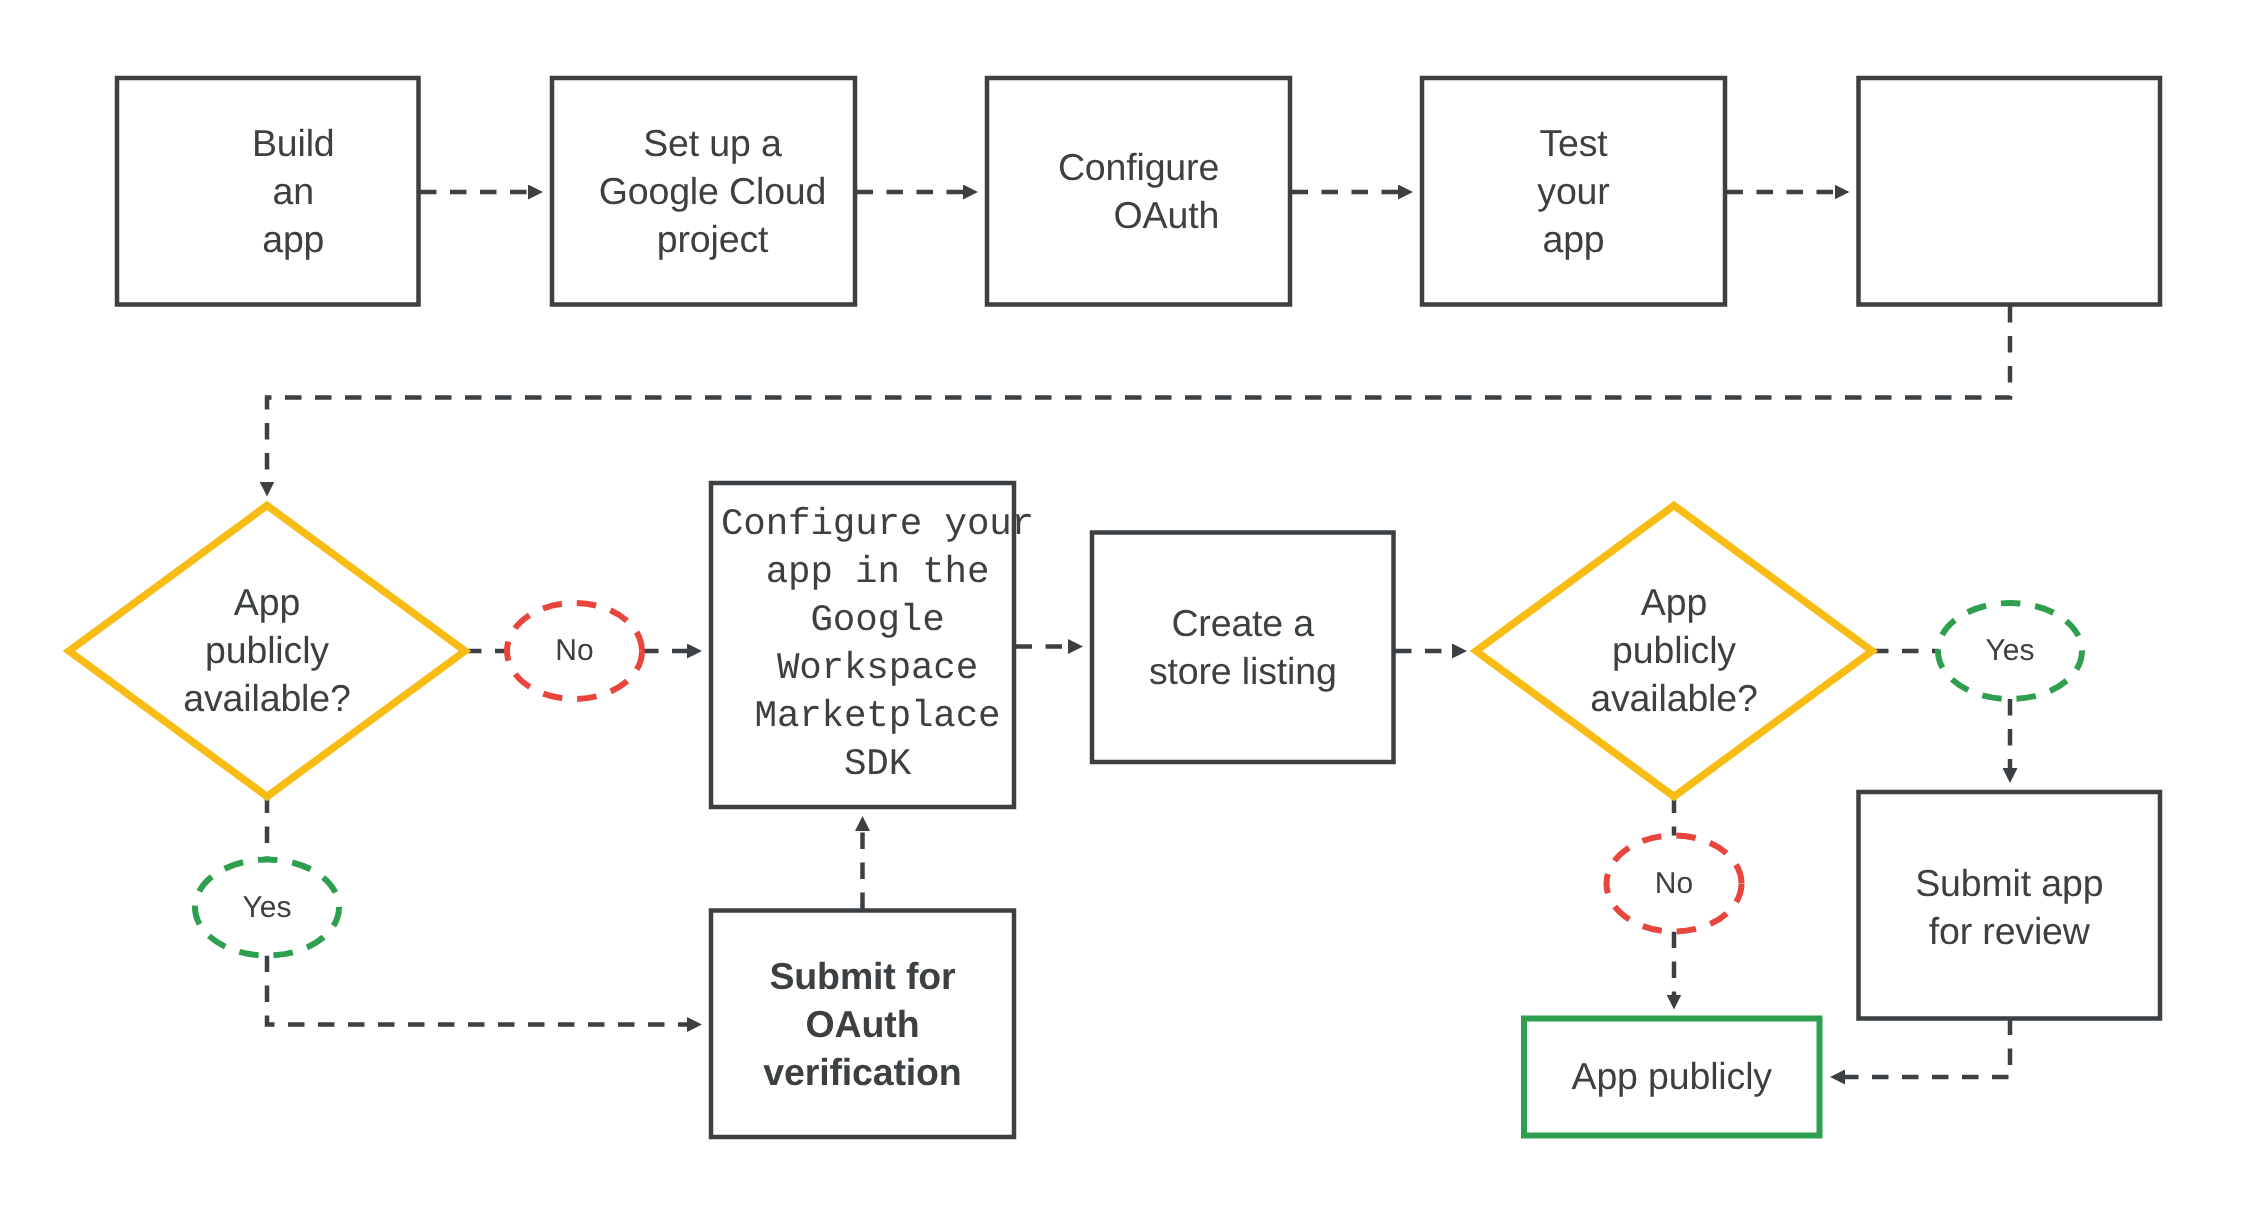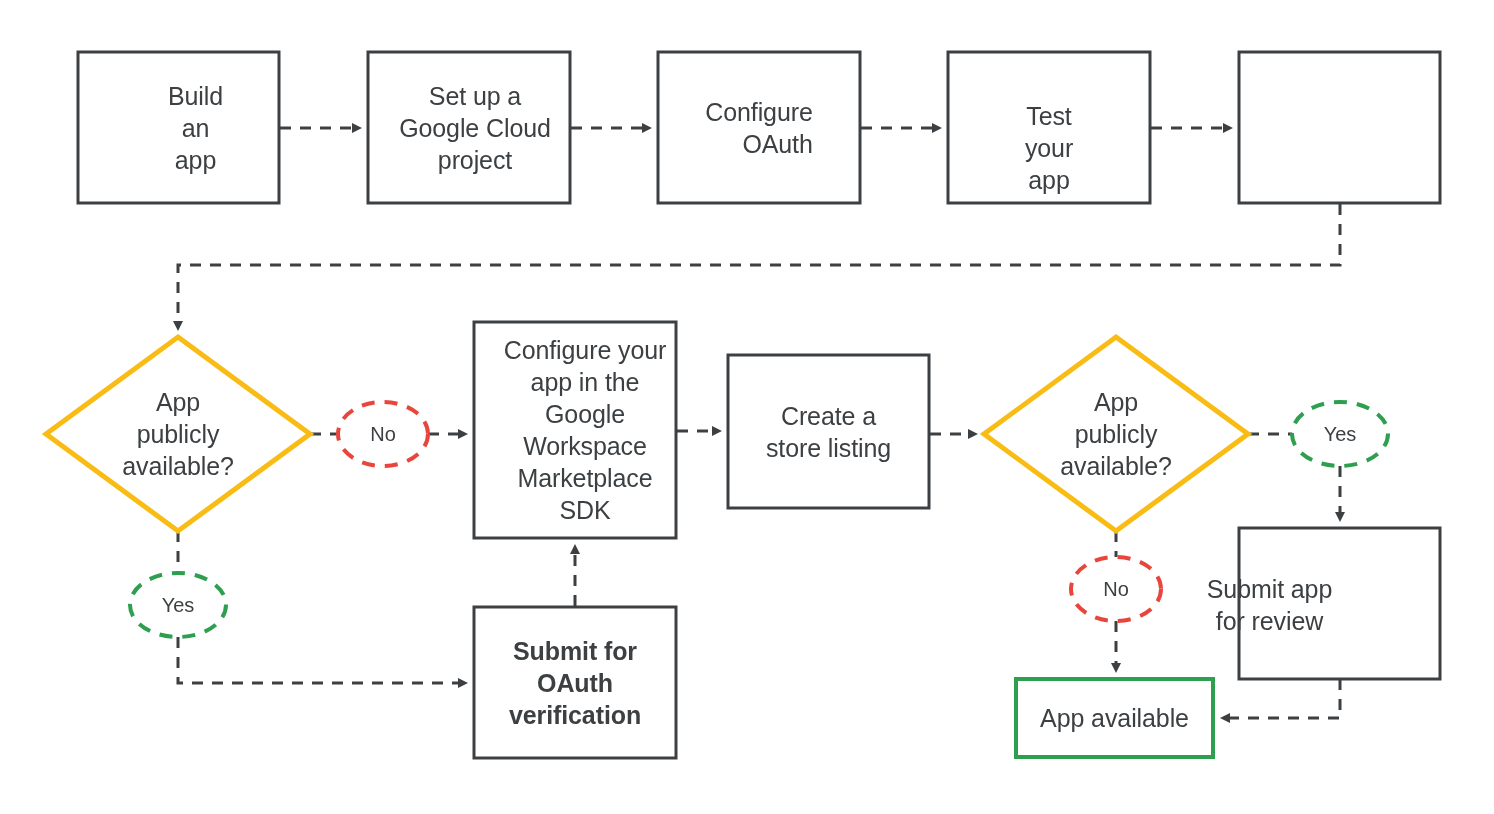--- a/index.html
+++ b/index.html
@@ -138,51 +138,51 @@
 an
 app</div>
 
   <div class="node-label" style="left:368px; top:52px; width:214px; height:151px;">Set up a
 Google Cloud
 project</div>
 
   <div class="node-label" style="left:658px; top:52px; width:202px; height:151px;text-align:right;">Configure
 OAuth</div>
 
-  <div class="node-label" style="left:948px; top:52px; width:202px; height:151px;margin-top:20px;">Test
+  <div class="node-label" style="left:948px; top:52px; width:202px; height:151px;">Test
 your
 app</div>
 
 
   <div class="node-label" style="left:78px; top:372px; width:200px; height:124px;">App
 publicly
 available?</div>
 
-  <div class="node-label" style="left:474px; top:322px; width:222px; height:216px;">Configure your
+  <div class="node-label" style="left:474px; top:322px; width:222px; height:216px;font-family:Liberation Mono, monospace;">Configure your
 app in the
 Google
 Workspace
 Marketplace
 SDK</div>
 
   <div class="node-label" style="left:728px; top:355px; width:201px; height:153px;">Create a
 store listing</div>
 
   <div class="node-label" style="left:1016px; top:372px; width:200px; height:124px;">App
 publicly
 available?</div>
 
-  <div class="node-label" style="left:1169px; top:528px; width:201px; height:154px;">Submit app
+  <div class="node-label" style="left:1239px; top:528px; width:201px; height:154px;">Submit app
 for review</div>
 
   <div class="node-label" style="left:474px; top:607px; width:202px; height:151px;font-weight:bold;">Submit for
 OAuth
 verification</div>
 
-  <div class="node-label" style="left:1016px; top:679px; width:197px; height:78px; font-size:25px;">App available</div>
+  <div class="node-label" style="left:1016px; top:679px; width:197px; height:78px; font-size:25px;">App publicly</div>
 
   <div class="edge-label" style="left:338px; top:402px; width:90px; height:64px;">No</div>
 
   <div class="edge-label" style="left:130px; top:573px; width:96px; height:64px;">Yes</div>
 
   <div class="edge-label" style="left:1292px; top:402px; width:96px; height:64px;">Yes</div>
 
   <div class="edge-label" style="left:1071px; top:557px; width:90px; height:64px;">No</div>
 
 </div>

